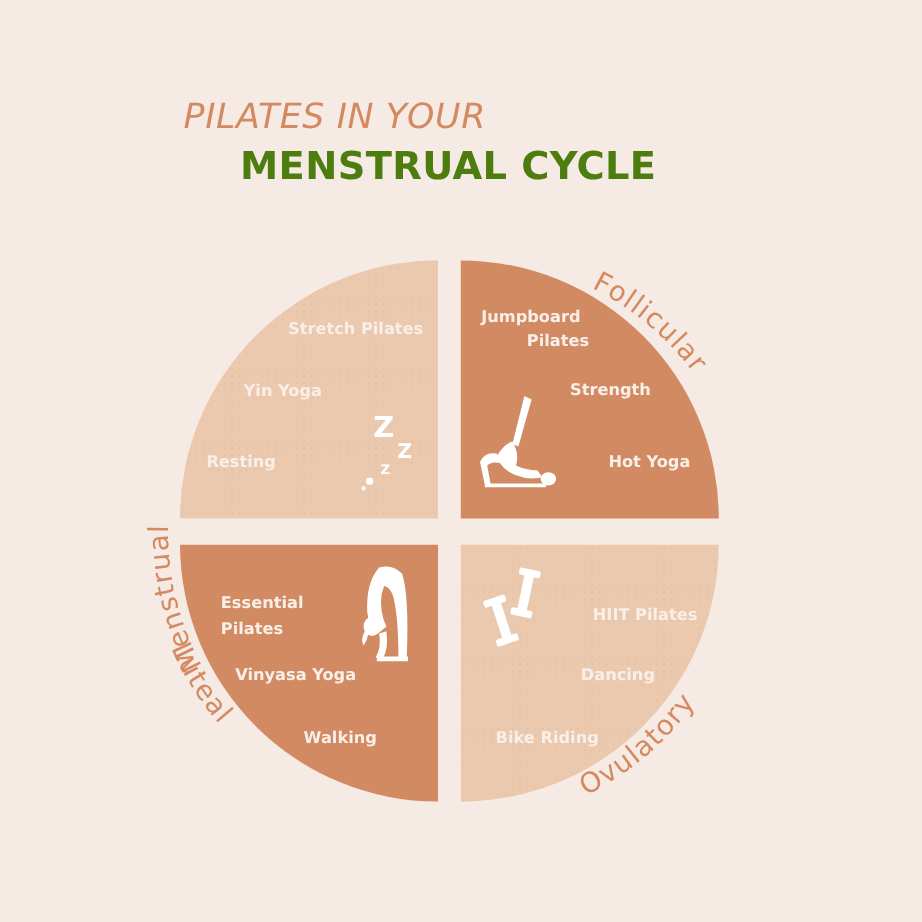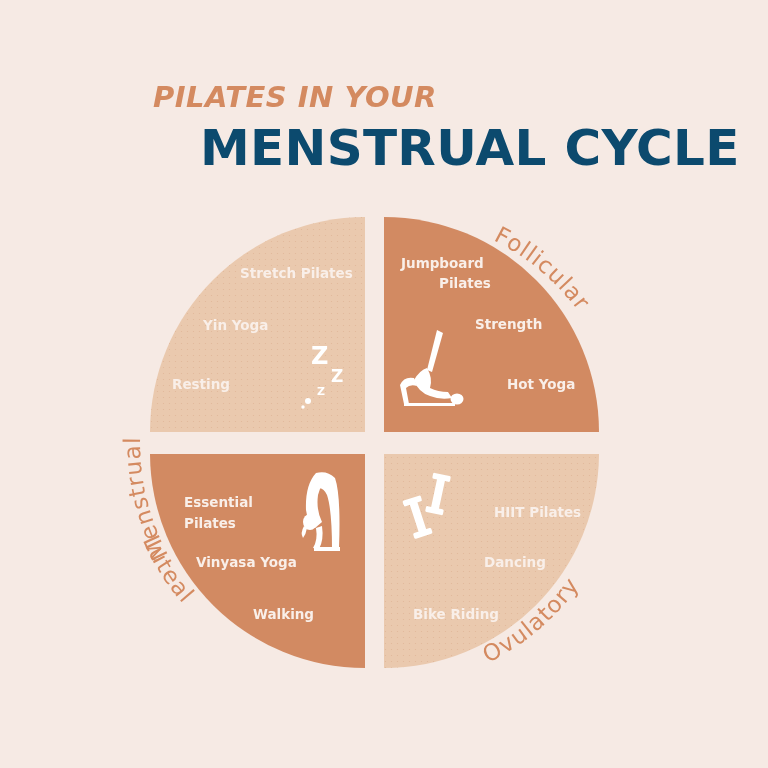--- a/index.html
+++ b/index.html
@@ -5,29 +5,29 @@
   html, body { margin: 0; padding: 0; }
   body {
     width: 768px; height: 768px; overflow: hidden;
     background: #F6EAE4;
     font-family: "DejaVu Sans", sans-serif;
     position: relative;
   }
   .title-line1 {
     position: absolute; left: 153px; top: 80px;
     font-family: "DejaVu Sans", sans-serif;
-    font-style: italic; font-weight: bold;
+    font-style: italic; font-weight: normal;
     font-size: 29px; letter-spacing: 0.5px;
     color: #D48A60; white-space: nowrap;
   }
   .title-line2 {
     position: absolute; left: 200px; top: 119px;
     font-family: "DejaVu Sans", sans-serif;
-    font-weight: bold; font-size: 50px; letter-spacing: 0.3px;
-    color: #0c4a6e; white-space: nowrap;
+    font-weight: bold; font-size: 32px; letter-spacing: 0.3px;
+    color: #4d7c0f; white-space: nowrap;
   }
   svg.cycle { position: absolute; left: 0; top: 0; }
   .act {
     font-family: "DejaVu Sans", sans-serif;
     font-size: 13.5px; font-weight: bold;
     fill: #F9EFE9;
   }
   .phase {
     font-family: "DejaVu Sans", sans-serif;
     font-size: 23px;

